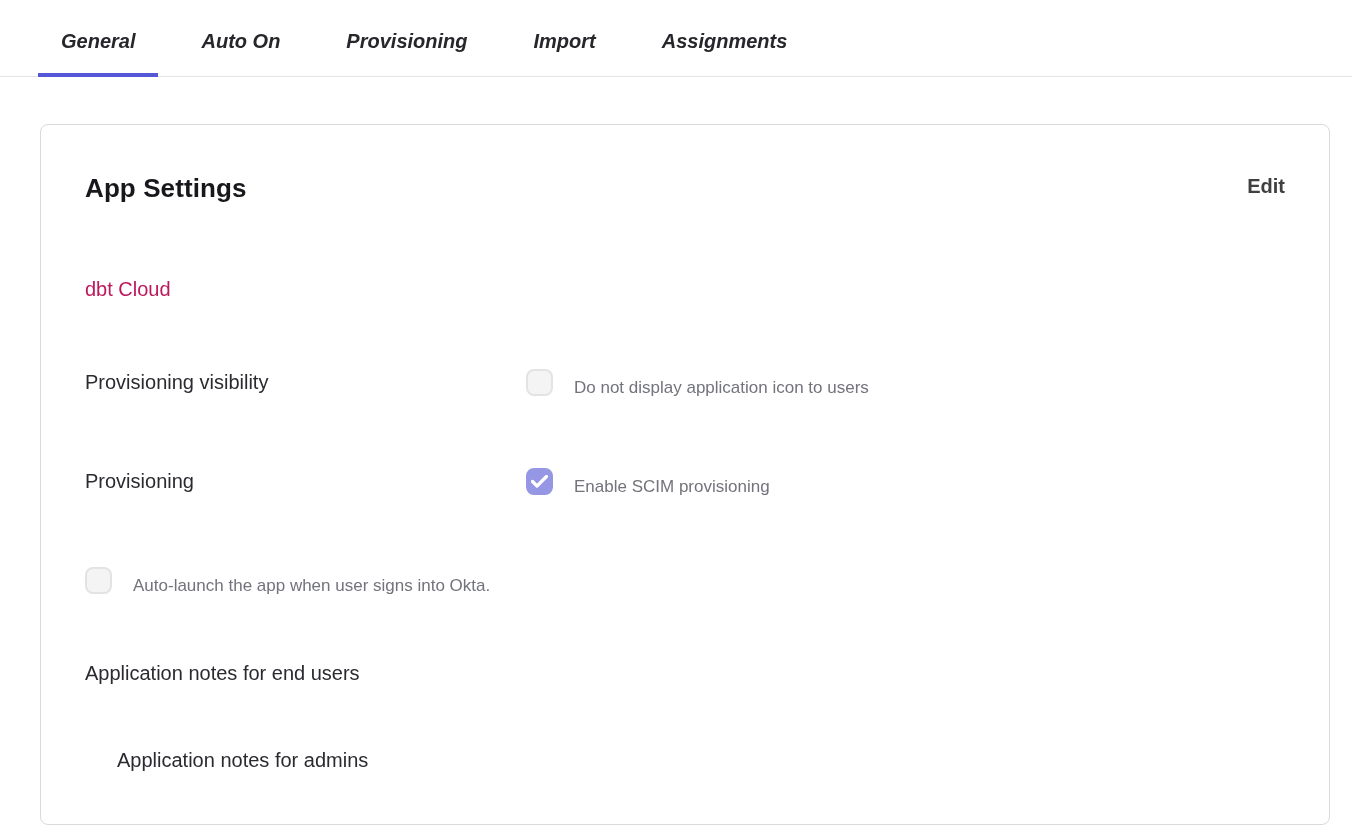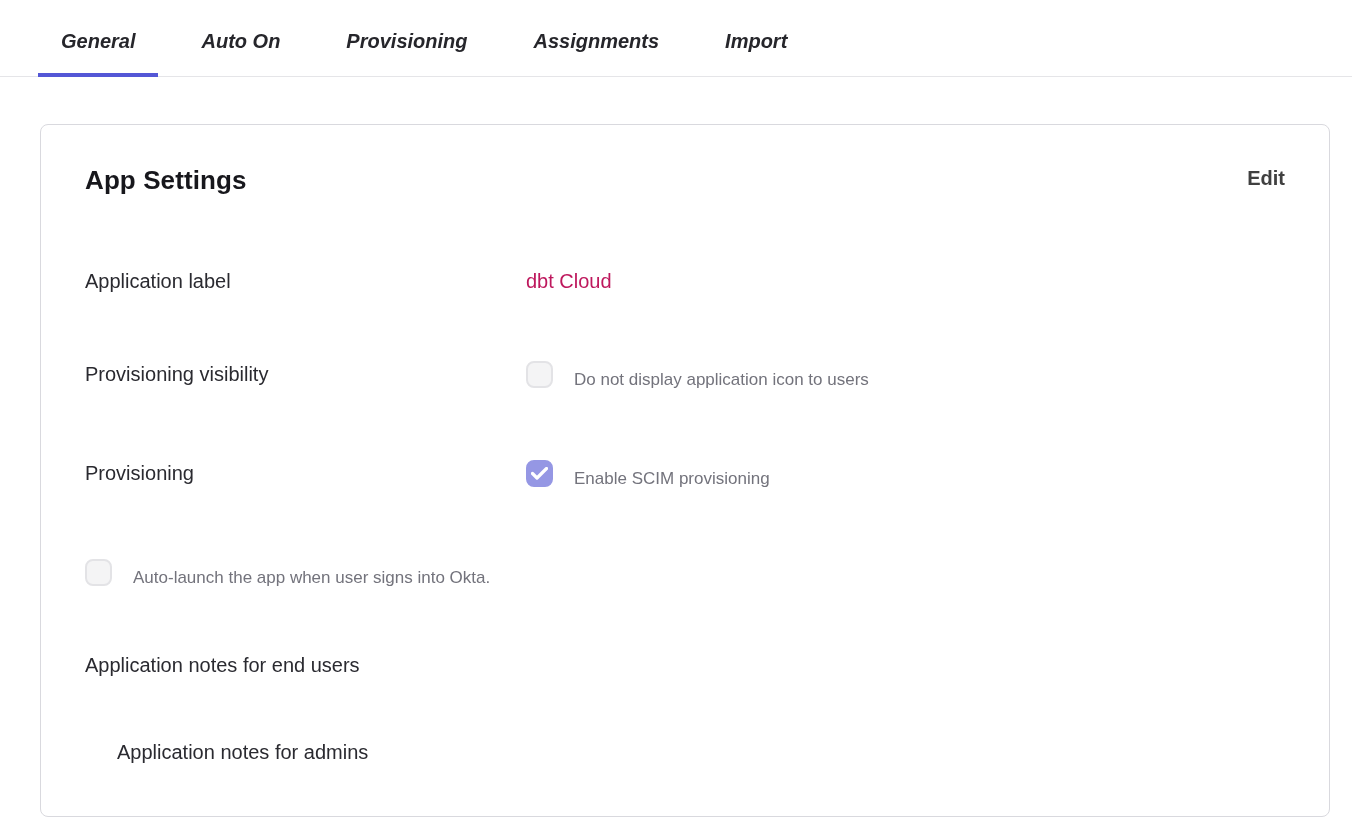--- a/index.html
+++ b/index.html
@@ -46,20 +46,21 @@
     border: 1px solid #d9d9de;
     border-radius: 8px;
     background: #ffffff;
     padding: 40px 44px 50px 44px;
     min-height: 685px;
   }
   .card-header {
     display: flex;
     justify-content: space-between;
     align-items: flex-start;
+    margin-top: 8px;
   }
   .card-title {
     font-size: 26px;
     font-weight: 700;
     color: #17171c;
     line-height: 30px;
     letter-spacing: 0.1px;
   }
   .edit-link {
     font-size: 20px;
@@ -120,34 +121,33 @@
     margin-top: 12px;
   }
 </style>
 </head>
 <body>
 
 <nav class="tabbar">
   <div class="tab active">General</div>
   <div class="tab">Auto On</div>
   <div class="tab">Provisioning</div>
+  <div class="tab">Import</div>
   <div class="tab">Assignments</div>
-  <div class="tab">Import</div>
 </nav>
 
 <section class="card">
   <div class="card-header">
     <h2 class="card-title">App Settings</h2>
     <a class="edit-link">Edit</a>
   </div>
 
   <div class="rows">
 
     <div class="row">
-      <div class="row-label">Application label</div>
       <div class="row-value">dbt Cloud</div>
     </div>
 
     <div class="row">
       <div class="row-label">Provisioning visibility</div>
       <div class="check-group">
         <span class="checkbox">
           
         </span>
         <span class="check-caption">Do not display application icon to users</span>

